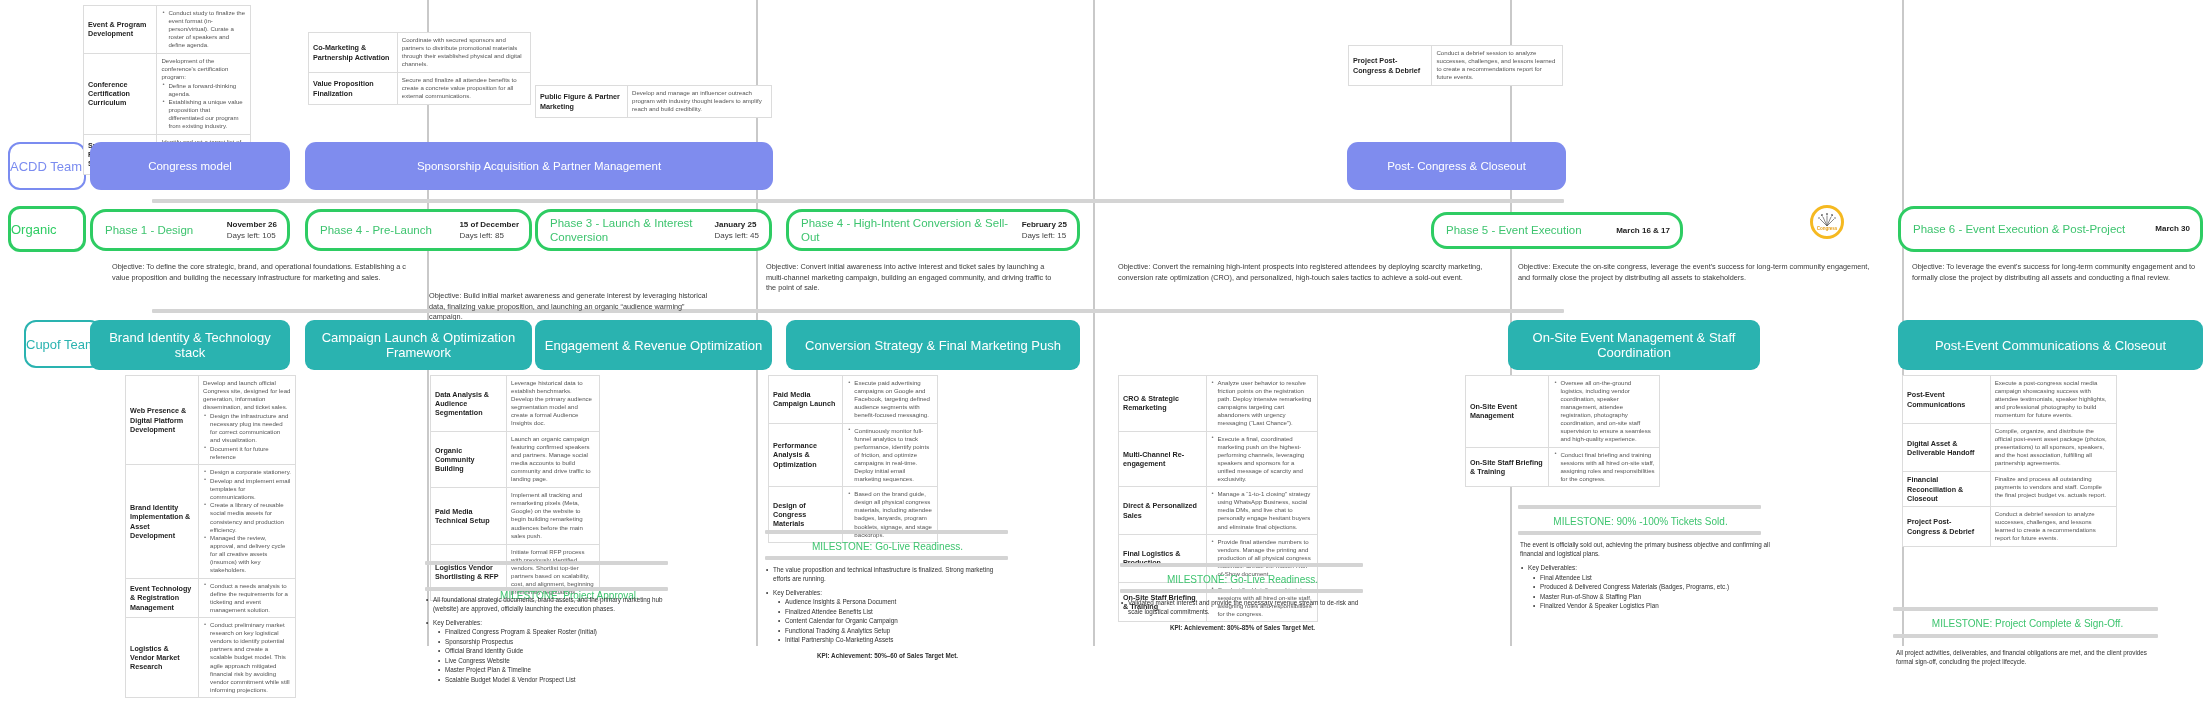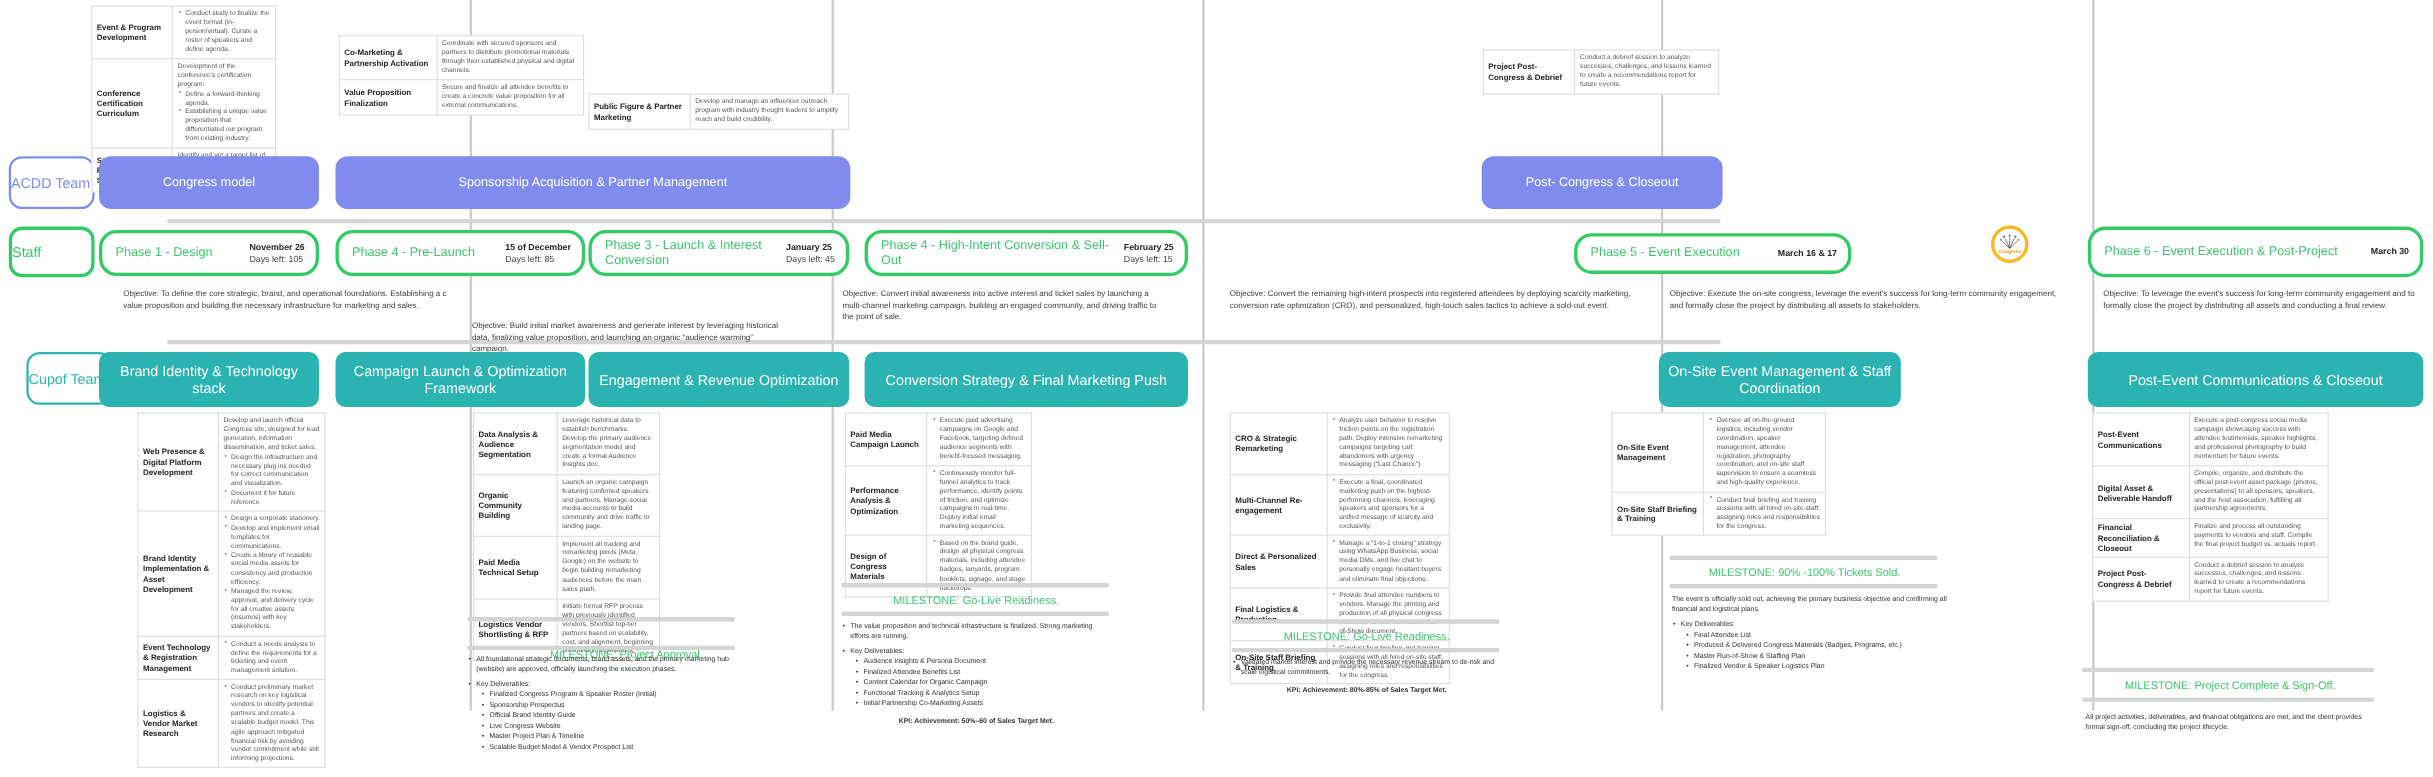--- a/index.html
+++ b/index.html
@@ -194,21 +194,21 @@
     <span>Congress model</span>
   </div>
   <div class="blue-pill" style="left:305px; top:142px; width:468px; height:48px;">
     <span>Sponsorship Acquisition &amp; Partner Management</span>
   </div>
   <div class="blue-pill" style="left:1347px; top:142px; width:219px; height:48px;">
     <span>Post- Congress &amp; Closeout</span>
   </div>
 
   <div class="lane-label lane-stages" style="left:8px; top:206px; width:78px; height:46px;">
-    <span>Staff</span>
+    <span>Organic</span>
   </div>
 
   <div class="grey-bar" style="left:152px; top:199px; width:1412px;"></div>
   <div class="grey-bar" style="left:152px; top:309px; width:1412px;"></div>
 
   <div class="phase-pill" style="left:90px; top:209px; width:200px; height:42px;">
     <div class="phase-name">Phase 1 - Design</div>
     <div class="phase-date">
       <div class="d1">November 26</div>
       <div class="d2">Days left: 105</div>
@@ -278,21 +278,21 @@
   </div>
   <div class="teal-pill" style="left:305px; top:320px; width:227px; height:50px;">
     <span>Campaign Launch &amp; Optimization Framework</span>
   </div>
   <div class="teal-pill" style="left:535px; top:320px; width:237px; height:50px;">
     <span>Engagement &amp; Revenue Optimization</span>
   </div>
   <div class="teal-pill" style="left:786px; top:320px; width:294px; height:50px;">
     <span>Conversion Strategy &amp; Final Marketing Push</span>
   </div>
-  <div class="teal-pill" style="left:1508px; top:320px; width:220px; height:50px;text-align:center;">
+  <div class="teal-pill" style="left:1508px; top:320px; width:252px; height:50px;text-align:center;">
     <span>On-Site Event Management &amp; Staff Coordination</span>
   </div>
   <div class="teal-pill" style="left:1898px; top:320px; width:305px; height:50px;">
     <span>Post-Event Communications &amp; Closeout</span>
   </div>
 
   <div style="position:absolute; left:125px; top:375px; width:171px;">
     <table class="tbl">
       <colgroup>
           <col style="width:43%">

